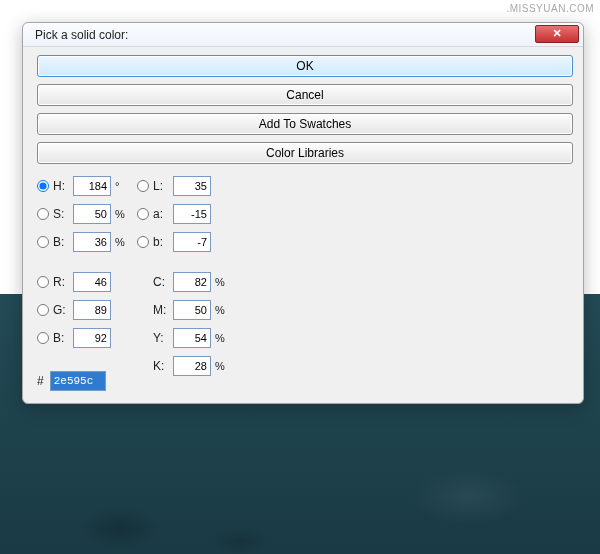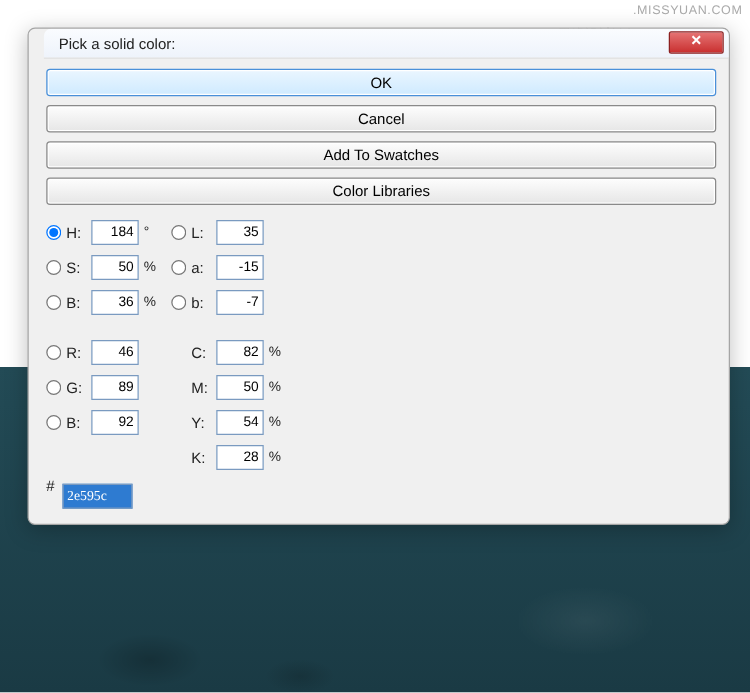--- a/index.html
+++ b/index.html
@@ -42,21 +42,20 @@
   }
   .titlebar {
     height: 24px;
     display:flex; align-items:center;
     padding: 0 0 0 12px;
     background: linear-gradient(to bottom,#fafcff,#eef3fb);
     border-bottom: 1px solid #d8d8d8;
     border-radius: 6px 6px 0 0;
     font-size: 12px;
     color:#222;
-    margin-left:12px;
   }
   .titlebar .spacer { flex:1; }
   .close-btn {
     width: 44px; height: 18px;
     background: linear-gradient(to bottom,#e57373,#c93030);
     border:1px solid #8c2020;
     border-radius: 2px;
     margin-right:4px; margin-top:-2px;
     color:#fff; font-size:11px; line-height:15px; text-align:center;
     font-weight:bold;
@@ -137,21 +136,21 @@
     width:38px; height:20px; border:1px solid #7a9ac0;
     background:#fff; font-size:11px; text-align:right; padding:1px 3px;
     font-family:inherit;
   }
   .unit { width:14px; color:#222; font-size:11px; text-align:left; }
   .gap6{ height:6px; }
 
   .hex-row { display:flex; align-items:center; gap:6px; margin-top:4px; justify-content:flex-start; }
   .hex-input {
     width:56px; height:20px; border:1px solid #7a9ac0; background:#fff;
-    font-size:11px; padding:1px 3px; font-family:Liberation Serif, serif; text-align:left;margin-top:16px;
+    font-size:11px; padding:1px 3px; font-family:Liberation Mono, monospace; text-align:left;
   }
 </style>
 </head>
 <body>
 
 <div class="backdrop"></div>
 <div class="watermark-cn">思缘设计论坛</div>
 <div class="watermark-en">.MISSYUAN.COM</div>
 
 <div class="dialog">

